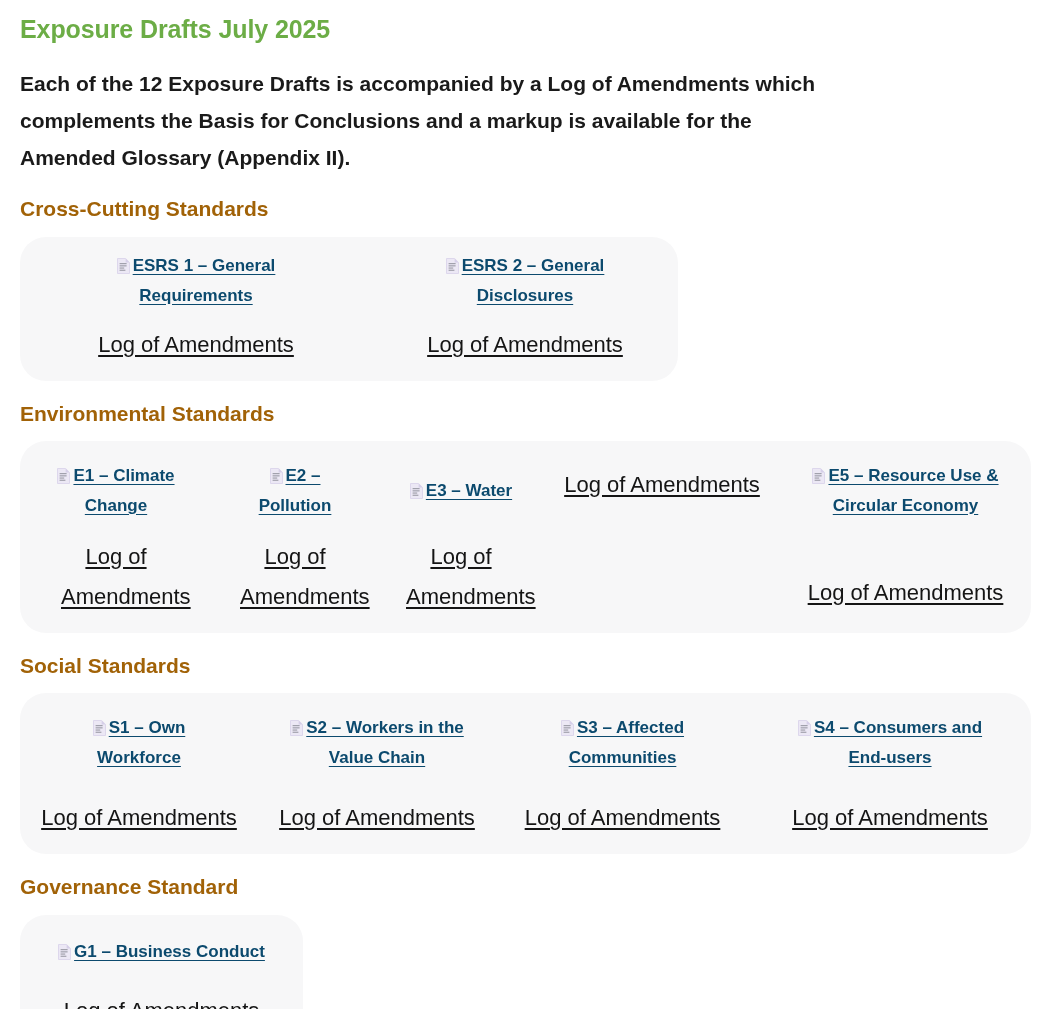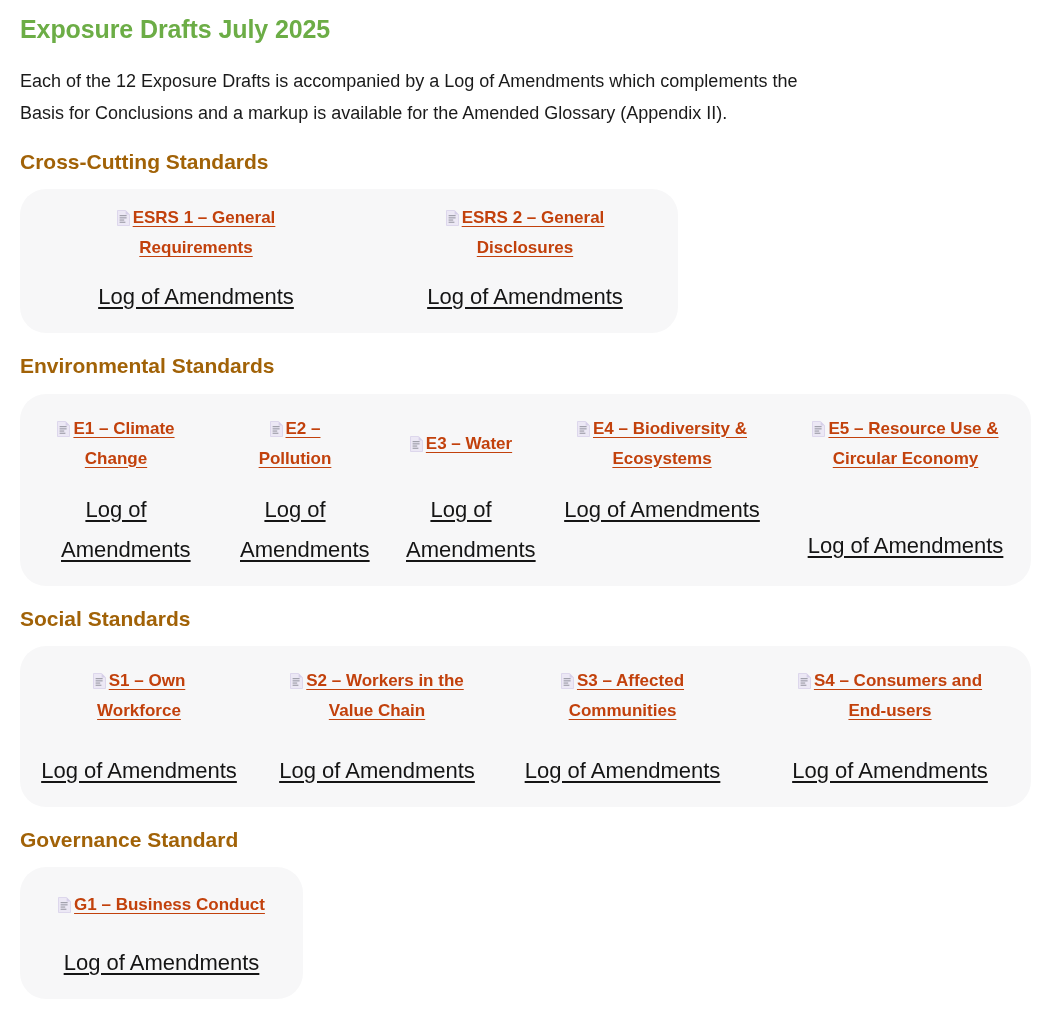--- a/index.html
+++ b/index.html
@@ -25,25 +25,26 @@
   .page-title {
     font-size: 25px;
     font-weight: bold;
     color: #6cad46;
     letter-spacing: -0.1px;
     margin: 0 0 22px 0;
     line-height: 1.2;
   }
 
   .intro {
-    font-size: 18px;
+    font-size: 21px;
     line-height: 1.75;
     color: #1a1a1a;
     margin: 15px 0 20px 0;
     max-width: 1012px;
+    font-weight: bold;
   }
 
   .section-heading {
     font-size: 21px;
     font-weight: bold;
     color: #a16207;
     margin: 0 0 14px 0;
     line-height: 1.25;
   }
 
@@ -84,21 +85,21 @@
   .cell-log-wrap {
     display: flex;
     align-items: flex-start;
     justify-content: center;
     padding-top: 6px;
   }
 
   .std-link {
     font-size: 17px;
     font-weight: bold;
-    color: #c2410c;
+    color: #0c4a6e;
     text-decoration: underline;
     text-underline-offset: 3px;
     line-height: 1.77;
     text-align: center;
     cursor: pointer;
   }
 
   .log-link {
     font-size: 22px;
     font-weight: normal;
@@ -258,32 +259,20 @@
                     <rect x="2.6" y="11.7" width="5.8" height="1.1"></rect>
                   </g>
                 </svg></span><span>E3 – Water</span></a>
         </div>
         <div class="cell-log-wrap">
           <a class="log-link logw">Log of Amendments</a>
         </div>
       </div>
 
       <div class="cell">
-        <div class="cell-title-wrap">
-          <a class="std-link narrow4"><span class="doc-icon"><svg width="13" height="16" viewBox="0 0 13 16">
-                  <path d="M0.5 0.5 H8.6 L12.5 4.4 V15.5 H0.5 Z" fill="#ece8f5" stroke="#ddd7ec" stroke-width="1"></path>
-                  <path d="M8.6 0.5 L12.5 4.4 H8.6 Z" fill="#d6cfe8"></path>
-                  <g fill="#9a9aa5">
-                    <rect x="2.6" y="5.1" width="7" height="1.1"></rect>
-                    <rect x="2.6" y="7.3" width="7" height="1.1"></rect>
-                    <rect x="2.6" y="9.5" width="4.6" height="1.1"></rect>
-                    <rect x="2.6" y="11.7" width="5.8" height="1.1"></rect>
-                  </g>
-                </svg></span><span>E4 – Biodiversity &amp; Ecosystems</span></a>
-        </div>
         <div class="cell-log-wrap">
           <a class="log-link">Log of Amendments</a>
         </div>
       </div>
 
       <div class="cell">
         <div class="cell-title-wrap">
           <a class="std-link narrow5"><span class="doc-icon"><svg width="13" height="16" viewBox="0 0 13 16">
                   <path d="M0.5 0.5 H8.6 L12.5 4.4 V15.5 H0.5 Z" fill="#ece8f5" stroke="#ddd7ec" stroke-width="1"></path>
                   <path d="M8.6 0.5 L12.5 4.4 H8.6 Z" fill="#d6cfe8"></path>

